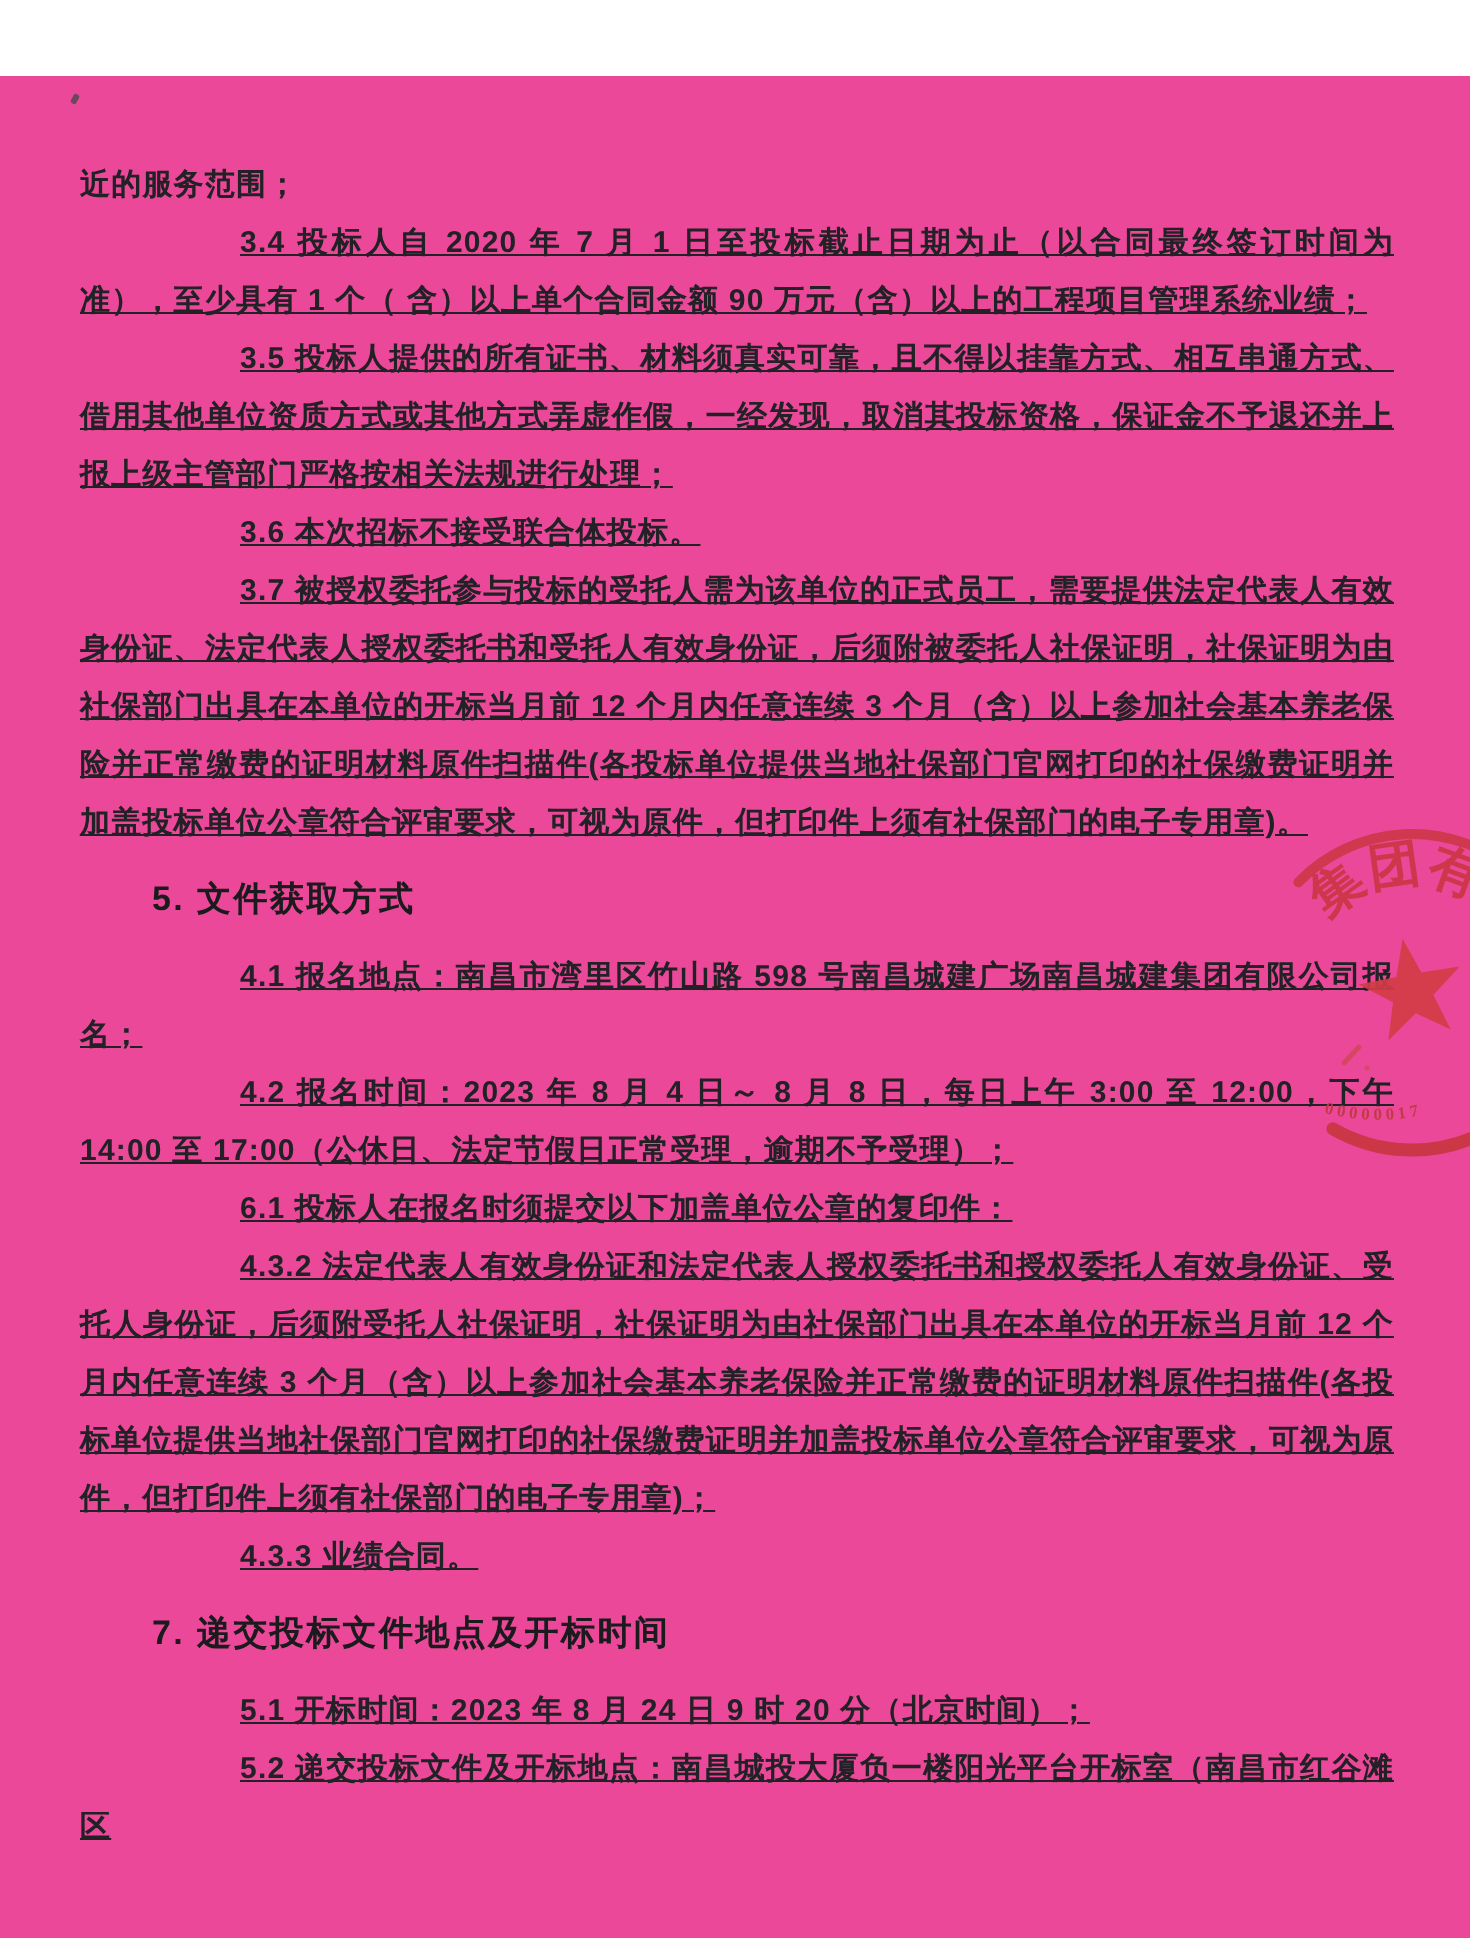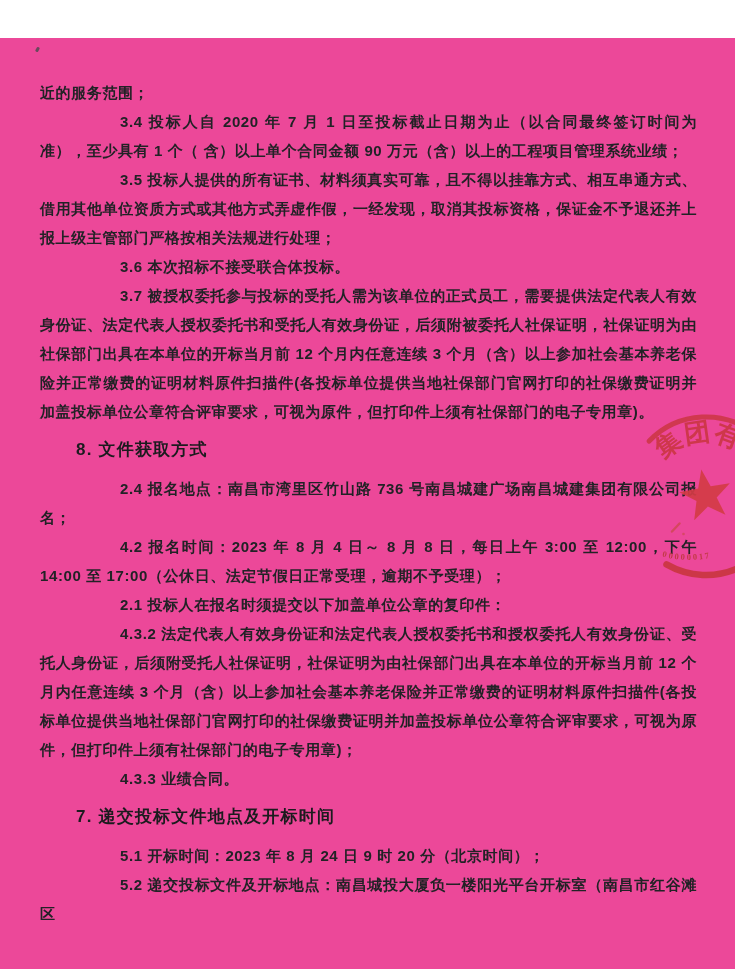--- a/index.html
+++ b/index.html
@@ -21,21 +21,21 @@
   }
   .doc p {
     margin: 0;
     font-size: 15px;
     line-height: 29px;
     letter-spacing: 0.6px;
     text-align: justify;
     color: #222226;
     font-weight: 600;
   }
-  .doc p.first-indent { text-indent: 80px; }
+  .doc p.first-indent { text-indent: 80px; text-decoration: underline; }
   .doc h2 {
     font-size: 17px;
     font-weight: 700;
     color: #1b1b1e;
     margin: 12px 0 13px 36px;
     letter-spacing: 1.2px;
   }
   .ink-speck {
     position: absolute;
     left: 36px; top: 9px;
@@ -62,24 +62,24 @@
 <div class="page">
 
   <span class="ink-speck"></span>
 
   <div class="doc">
     <p>近的服务范围；</p>
     <p class="first-indent">3.4 投标人自 2020 年 7 月 1 日至投标截止日期为止（以合同最终签订时间为准），至少具有 1 个（ 含）以上单个合同金额 90 万元（含）以上的工程项目管理系统业绩；</p>
     <p class="first-indent">3.5 投标人提供的所有证书、材料须真实可靠，且不得以挂靠方式、相互串通方式、借用其他单位资质方式或其他方式弄虚作假，一经发现，取消其投标资格，保证金不予退还并上报上级主管部门严格按相关法规进行处理；</p>
     <p class="first-indent">3.6 本次招标不接受联合体投标。</p>
     <p class="first-indent">3.7 被授权委托参与投标的受托人需为该单位的正式员工，需要提供法定代表人有效身份证、法定代表人授权委托书和受托人有效身份证，后须附被委托人社保证明，社保证明为由社保部门出具在本单位的开标当月前 12 个月内任意连续 3 个月（含）以上参加社会基本养老保险并正常缴费的证明材料原件扫描件(各投标单位提供当地社保部门官网打印的社保缴费证明并加盖投标单位公章符合评审要求，可视为原件，但打印件上须有社保部门的电子专用章)。</p>
-    <h2>8. 文件获取方式</h2>
-    <p class="first-indent">2.4 报名地点：南昌市湾里区竹山路 736 号南昌城建广场南昌城建集团有限公司报名；</p>
+    <h2>5. 文件获取方式</h2>
+    <p class="first-indent">4.1 报名地点：南昌市湾里区竹山路 598 号南昌城建广场南昌城建集团有限公司报名；</p>
     <p class="first-indent">4.2 报名时间：2023 年 8 月 4 日～ 8 月 8 日，每日上午 3:00 至 12:00，下午 14:00 至 17:00（公休日、法定节假日正常受理，逾期不予受理）；</p>
-    <p class="first-indent">2.1 投标人在报名时须提交以下加盖单位公章的复印件：</p>
+    <p class="first-indent">6.1 投标人在报名时须提交以下加盖单位公章的复印件：</p>
     <p class="first-indent">4.3.2 法定代表人有效身份证和法定代表人授权委托书和授权委托人有效身份证、受托人身份证，后须附受托人社保证明，社保证明为由社保部门出具在本单位的开标当月前 12 个月内任意连续 3 个月（含）以上参加社会基本养老保险并正常缴费的证明材料原件扫描件(各投标单位提供当地社保部门官网打印的社保缴费证明并加盖投标单位公章符合评审要求，可视为原件，但打印件上须有社保部门的电子专用章)；</p>
     <p class="first-indent">4.3.3 业绩合同。</p>
     <h2>7. 递交投标文件地点及开标时间</h2>
     <p class="first-indent">5.1 开标时间：2023 年 8 月 24 日 9 时 20 分（北京时间）；</p>
     <p class="first-indent">5.2 递交投标文件及开标地点：南昌城投大厦负一楼阳光平台开标室（南昌市红谷滩区</p>
   </div>
 
   <svg class="seal" viewBox="0 0 160 186" width="160" height="186" aria-hidden="true">
 
     <path d="M 34.2 37.1 A 79 79 0 0 1 141.8 31.5" fill="none" stroke="#c9353e" stroke-width="5" stroke-linecap="round" opacity="0.82"></path>

